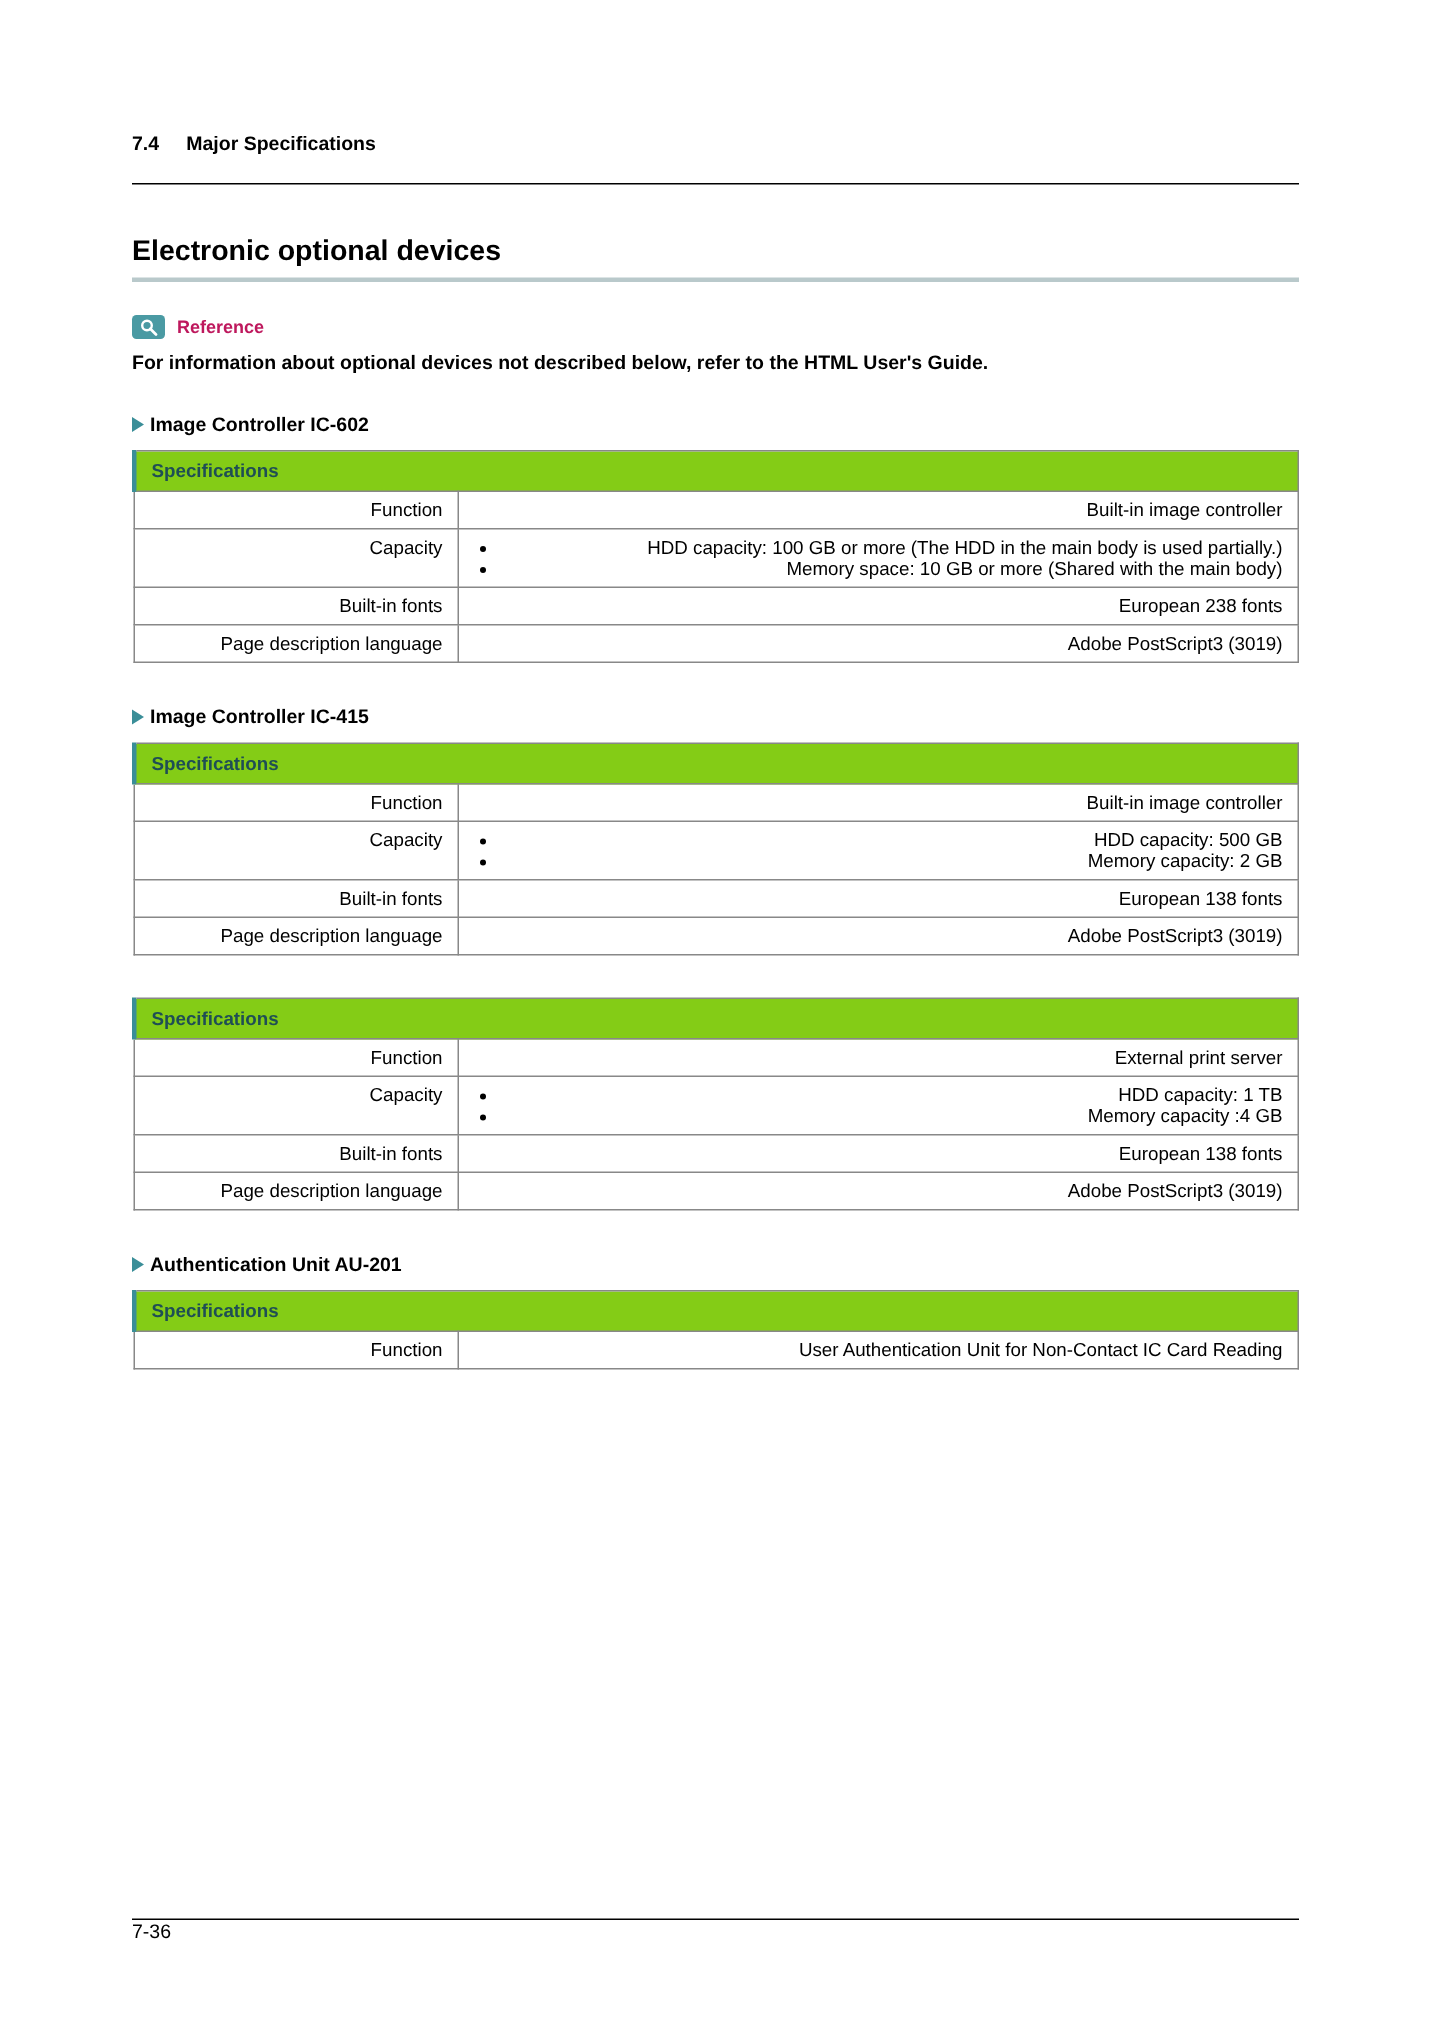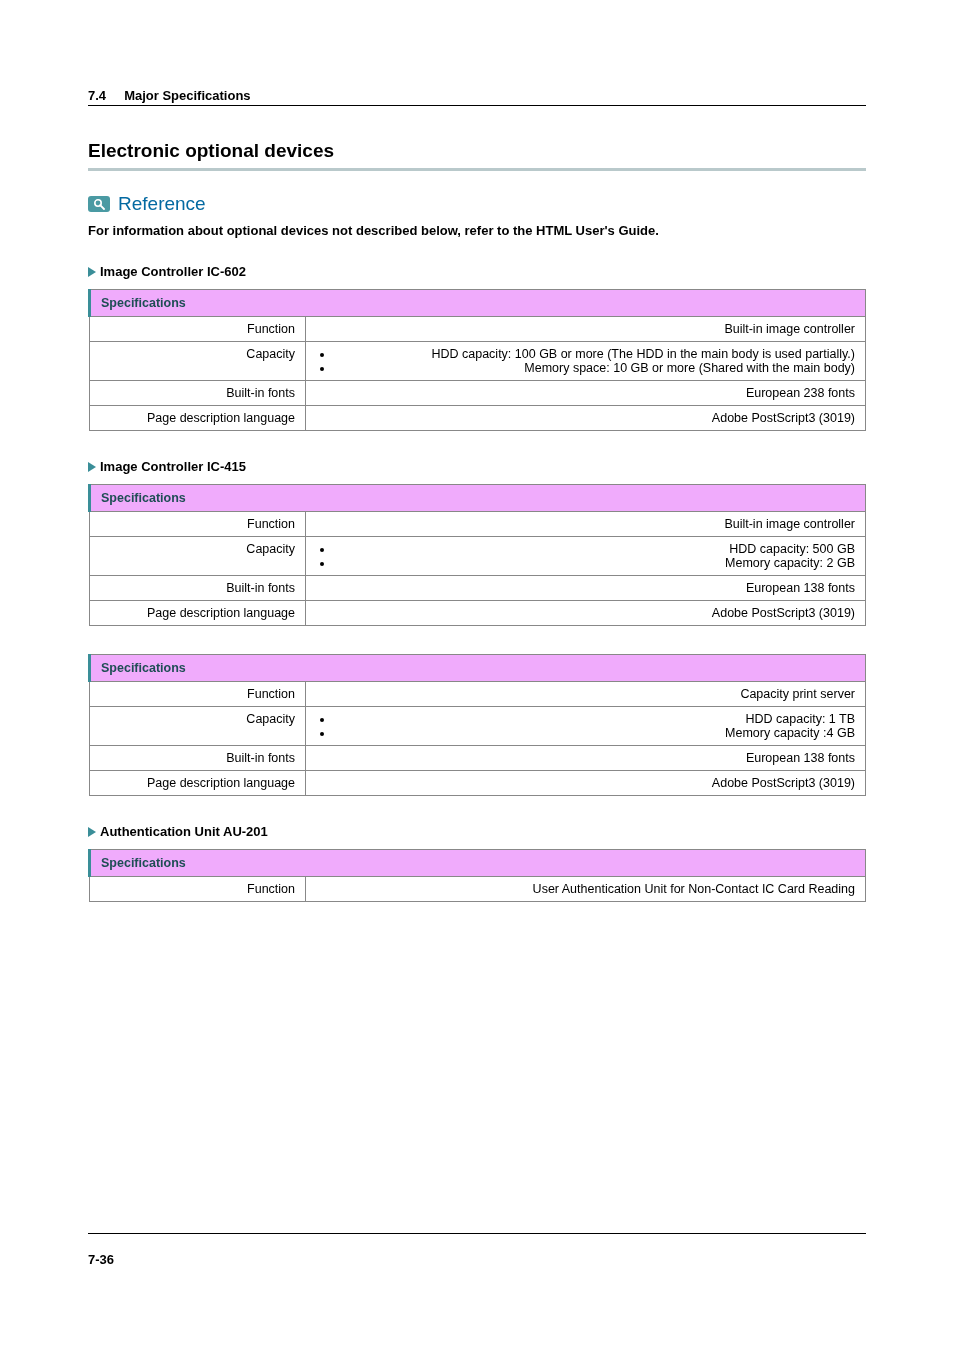--- a/index.html
+++ b/index.html
@@ -11,21 +11,21 @@
     color: #000;
     position: relative;
     background: #fff;
   }
   .page {
     padding: 88px 88px 0 88px;
   }
   .sec-header {
     font-size: 13px;
     font-weight: bold;
-    padding-bottom: 2px;
+    padding-bottom: 19px;
     border-bottom: 1.5px solid #000;
     margin-bottom: 34px;
   }
   .main-title {
     font-size: 19px;
     font-weight: bold;
     margin-bottom: 6px;
   }
   .rule-line {
     height: 3px;
@@ -43,23 +43,23 @@
     height: 16px;
     background: #4a9aa3;
     border-radius: 3px;
     position: relative;
     display: flex;
     align-items: center;
     justify-content: center;
   }
   .ref-icon svg { display: block; }
   .reference-label {
-    color: #0369a1;
-    font-weight: normal;
-    font-size: 19px;
+    color: #be185d;
+    font-weight: bold;
+    font-size: 12px;
   }
   .ref-text {
     font-size: 13px;
     margin-bottom: 26px;
     font-weight: bold;
   }
   .subhead {
     display: flex;
     align-items: center;
     gap: 4px;
@@ -73,21 +73,21 @@
     border-bottom: 5px solid transparent;
     border-left: 8px solid #3a8e98;
   }
   table.spec {
     width: 100%;
     border-collapse: collapse;
     font-size: 12.5px;
     margin-bottom: 28px;
   }
   table.spec th {
-    background: #f0abfc;
+    background: #84cc16;
     text-align: left;
     font-weight: bold;
     padding: 6px 10px;
     border: 1px solid #888;
     border-left: 3px solid #3a8e98;
     color: #1f4e55;
   }
   table.spec td {
     border: 1px solid #888;
     padding: 5px 10px;
@@ -101,26 +101,26 @@
     margin: 0;
     padding: 0 0 0 18px;
   }
   ul.bullets li {
     padding: 0;
     margin: 0;
   }
   .footer {
     position: absolute;
     left: 88px;
-    bottom: 84px;
-    font-size: 13px;
-    font-weight: bold;
+    bottom: 56px;
+    font-size: 13px;
+    font-weight: normal;
     border-top: 1px solid #000;
     width: 778px;
-    padding-top: 18px;
+    padding-top: 0;
   }
 </style>
 </head>
 <body>
 
 <div class="page">
 
   <div class="sec-header">
     <span>7.4</span>&nbsp;&nbsp;&nbsp;&nbsp;
     <span>Major Specifications</span>
@@ -213,21 +213,21 @@
       </table>
       <table class="spec">
         <thead>
           <tr>
             <th colspan="2">Specifications</th>
           </tr>
         </thead>
         <tbody>
           <tr>
             <td class="keycol">Function</td>
-            <td>Capacity print server</td>
+            <td>External print server</td>
           </tr>
           <tr>
             <td class="keycol">Capacity</td>
             <td>
               <ul class="bullets">
                 <li>HDD capacity: 1 TB</li>
                 <li>Memory capacity :4 GB</li>
               </ul>
             </td>
           </tr>

